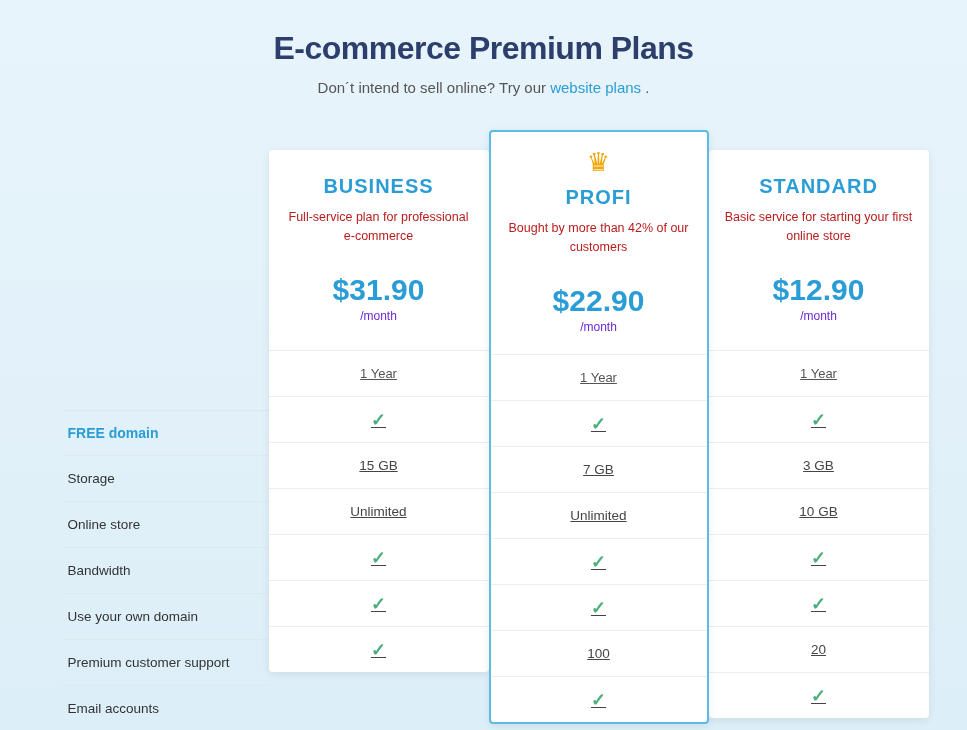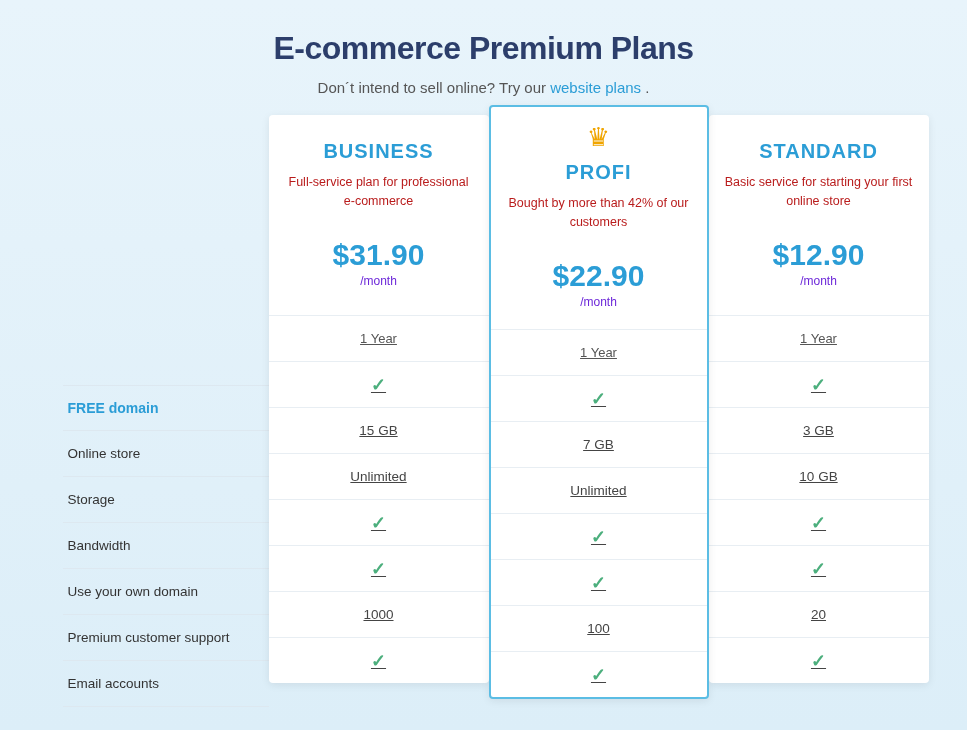--- a/index.html
+++ b/index.html
@@ -29,21 +29,21 @@
       font-weight: 700;
       color: #2c3e6b;
       margin-bottom: 12px;
       letter-spacing: -0.5px;
     }
 
     .page-subtitle {
       text-align: center;
       font-size: 15px;
       color: #555;
-      margin-bottom: 19px;
+      margin-bottom: 44px;
     }
 
     .page-subtitle a {
       color: #2b9dd6;
       text-decoration: none;
     }
 
     .plans-wrapper {
       display: flex;
       justify-content: center;
@@ -76,20 +76,21 @@
       border-top: 1px solid #dde8f0;
     }
 
     .plan-card {
       width: 220px;
       background: #fff;
       border-radius: 4px;
       box-shadow: 0 2px 8px rgba(0,0,0,0.08);
       overflow: hidden;
       flex-shrink: 0;
+      margin-top: 10px;
     }
 
     .plan-card.featured {
       border: 2px solid #5bbde4;
       margin-top: -10px;
       z-index: 2;
       position: relative;
     }
 
     .plan-card.featured .plan-header {
@@ -178,22 +179,22 @@
   <p class="page-subtitle">
     <span>Don´t intend to sell online? Try our </span>
     <a href="#">website plans</a>
     <span>.</span>
   </p>
 
   <div class="plans-wrapper">
 
     <div class="features-col">
       <div class="feature-row">FREE domain</div>
+      <div class="feature-row">Storage</div>
       <div class="feature-row">Online store</div>
-      <div class="feature-row">Storage</div>
       <div class="feature-row">Bandwidth</div>
       <div class="feature-row">Use your own domain</div>
       <div class="feature-row">Premium customer support</div>
       <div class="feature-row">Email accounts</div>
 
     </div>
 
     <div class="plan-card">
       <div class="plan-header">
         <div class="plan-name">BUSINESS</div>
@@ -206,21 +207,20 @@
         <span class="check-icon">✓</span>
       </div>
       <div class="plan-row">15 GB</div>
       <div class="plan-row">Unlimited</div>
       <div class="plan-row">
         <span class="check-icon">✓</span>
       </div>
       <div class="plan-row">
         <span class="check-icon">✓</span>
       </div>
-      <div class="plan-row">1000</div>
       <div class="plan-row">
         <span class="check-icon">✓</span>
       </div>
     </div>
 
     <div class="plan-card featured">
       <div class="plan-header">
         <div class="crown-icon">♛</div>
         <div class="plan-name">PROFI</div>
         <div class="plan-desc">Bought by more than 42% of our customers</div>

